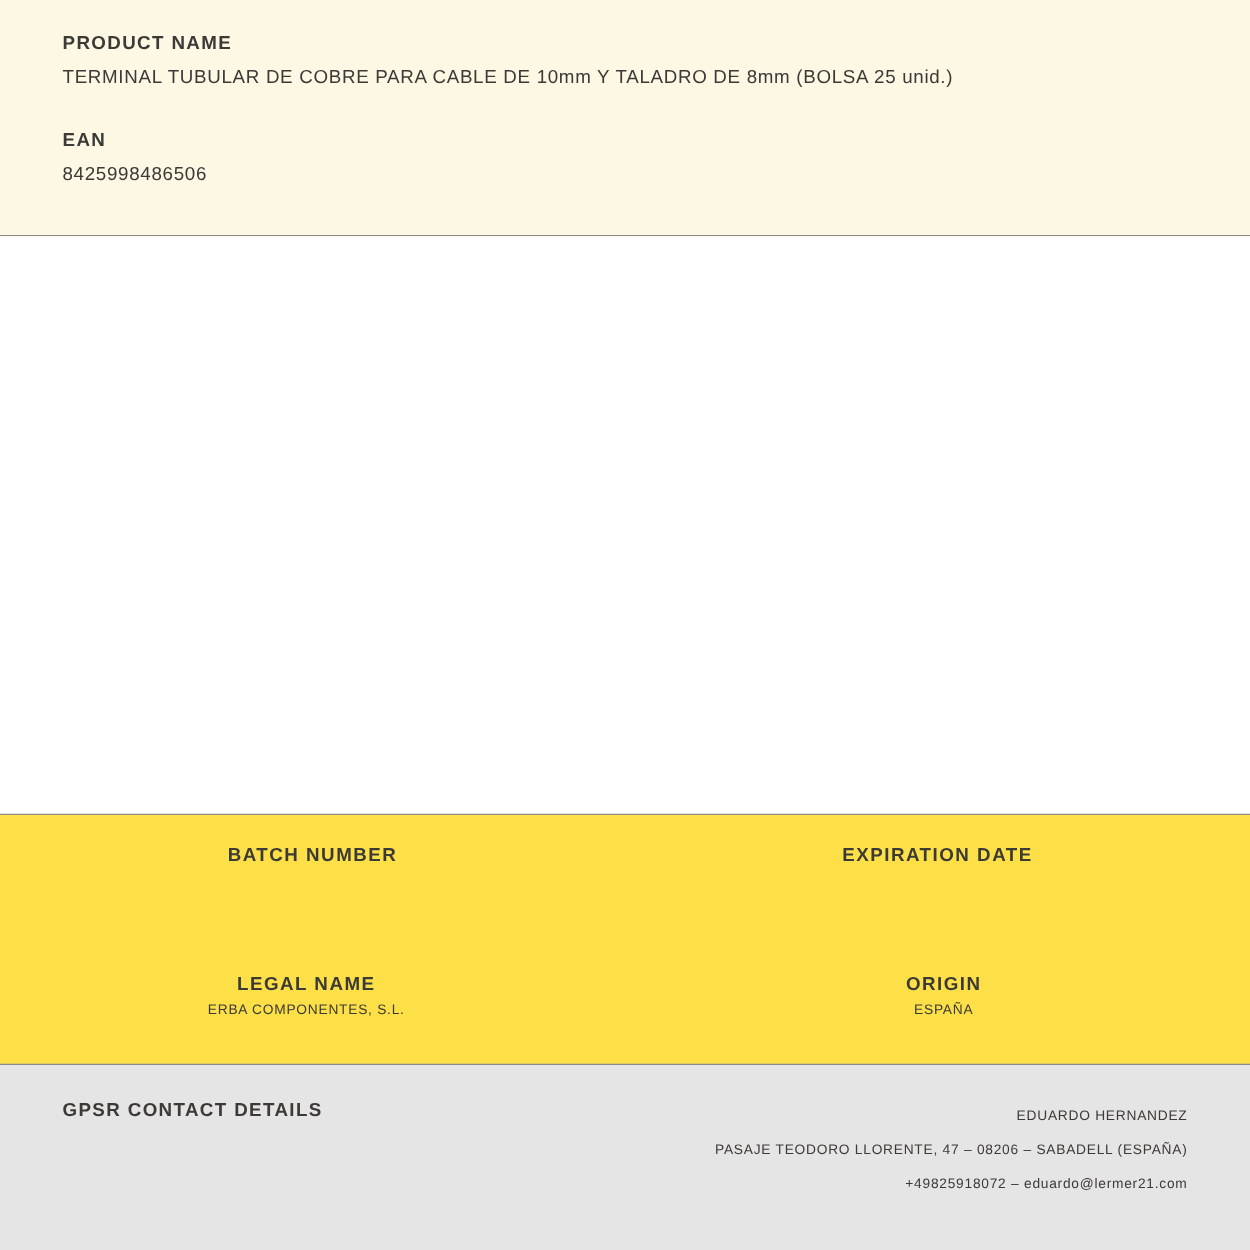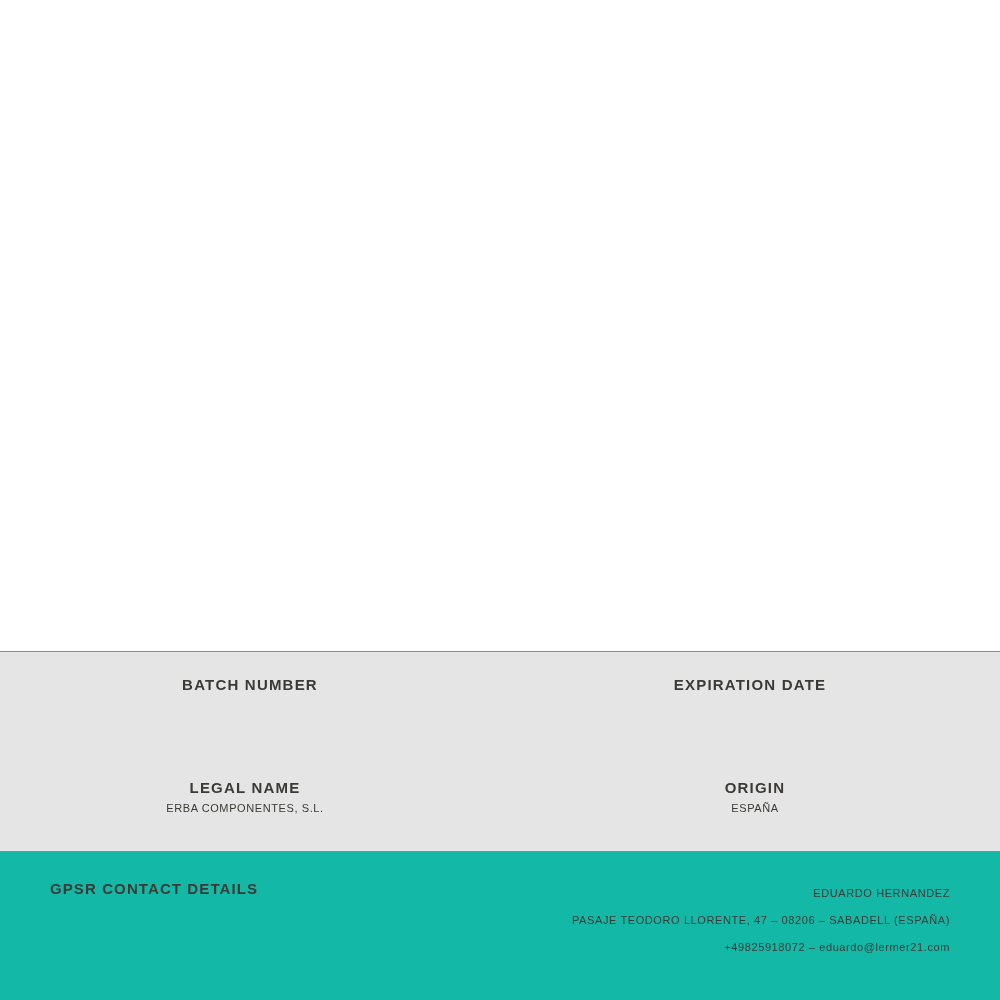--- a/index.html
+++ b/index.html
@@ -49,21 +49,21 @@
 
   
   .middle-block {
     background: #ffffff;
     flex: 1 1 auto;
     border-bottom: 1px solid #8c8a82;
   }
 
   
   .info-block {
-    background: #e5e5e5;
+    background: #fde047;
     border-bottom: 1px solid #8c8a82;
     padding: 24px 0 26px 0;
     box-sizing: border-box;
     height: 200px;
   }
   .info-grid {
     display: grid;
     grid-template-columns: 1fr 1fr;
     text-align: center;
   }
@@ -84,21 +84,21 @@
     margin: 6px 0 0 0;
     min-height: 18px;
   }
   .row-2 {
     margin-top: 62px;
     gap: 20px;
   }
 
   
   .footer-block {
-    background: #14b8a6;
+    background: #e5e5e5;
     padding: 28px 50px 22px 50px;
     box-sizing: border-box;
     height: 148px;
     display: flex;
     justify-content: space-between;
     align-items: flex-start;
   }
   .footer-label {
     font-size: 15px;
     font-weight: 700;
@@ -115,20 +115,28 @@
   }
   .footer-lines div {
     margin: 0;
   }
 </style>
 </head>
 <body>
 
 <div class="page">
 
+  <section class="top-block">
+    <p class="field-label">PRODUCT NAME</p>
+    <p class="field-value">TERMINAL TUBULAR DE COBRE PARA CABLE DE 10mm Y  TALADRO DE 8mm (BOLSA 25 unid.)</p>
+    <div class="gap-block">
+      <p class="field-label">EAN</p>
+      <p class="field-value">8425998486506</p>
+    </div>
+  </section>
 
   <section class="middle-block"></section>
 
   <section class="info-block">
     <div class="info-grid">
       <div class="info-cell">
         <p class="info-title">BATCH NUMBER</p>
         <p class="info-val"></p>
       </div>
       <div class="info-cell">

